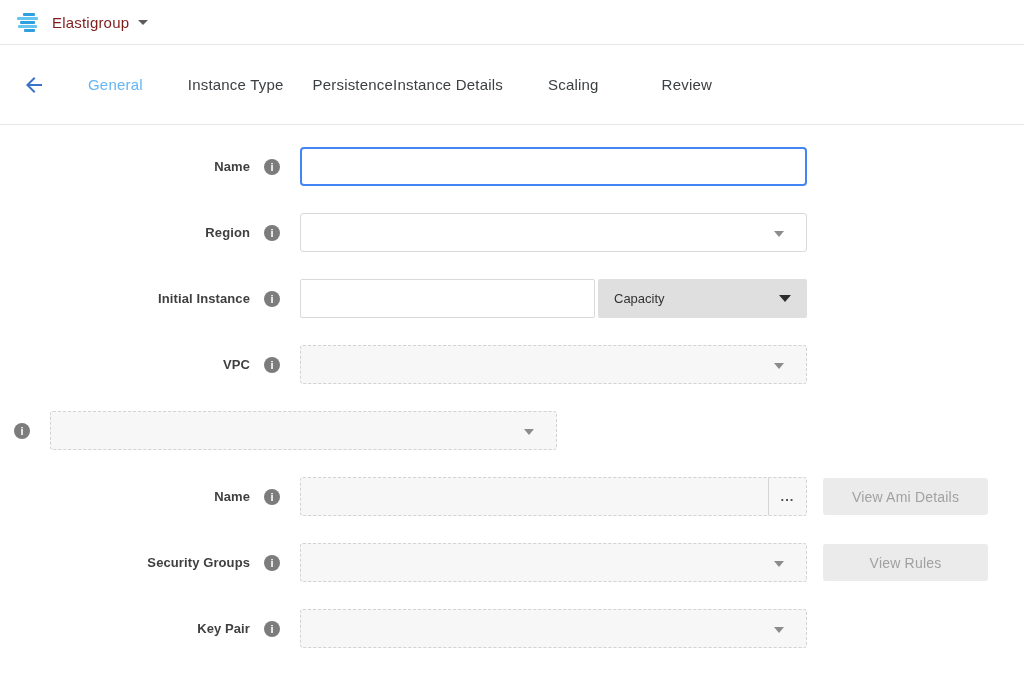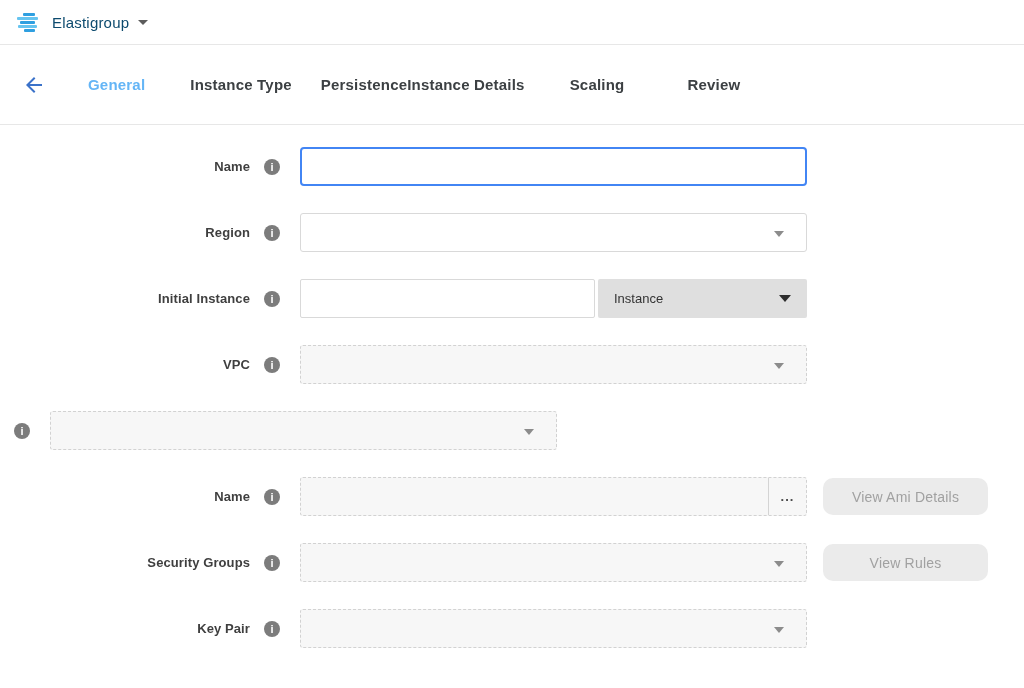--- a/index.html
+++ b/index.html
@@ -20,21 +20,21 @@
     background: #fff;
   }
   .brand { display: flex; align-items: center; cursor: pointer; }
   .logo { position: relative; width: 26px; height: 19px; margin-right: 10px; }
   .logo i { position: absolute; height: 3px; border-radius: 1px; }
   .logo i:nth-child(1) { top: 0;  left: 7px; width: 12px; background: #2f9fe0; }
   .logo i:nth-child(2) { top: 4px;  left: 1px; width: 21px; background: #66c4f0; }
   .logo i:nth-child(3) { top: 8px;  left: 4px; width: 15px; background: #2f9fe0; }
   .logo i:nth-child(4) { top: 12px; left: 2px; width: 19px; background: #66c4f0; }
   .logo i:nth-child(5) { top: 16px; left: 8px; width: 11px; background: #2f9fe0; }
-  .brand-name { font-size: 15px; color: #0c4a6e; letter-spacing: .2px; }
+  .brand-name { font-size: 15px; color: #7f1d1d; letter-spacing: .2px; }
   .caret { width: 0; height: 0; display: inline-block; }
   .caret-dark-sm {
     margin-left: 9px;
     border-left: 5px solid transparent;
     border-right: 5px solid transparent;
     border-top: 5px solid #5c5c5c;
   }
 
   
   .tabbar {
@@ -46,21 +46,20 @@
   }
   .back { margin-left: 22px; width: 24px; height: 24px; cursor: pointer; flex: none; }
   .back svg { display: block; }
   .tabs { display: flex; align-items: center; margin-left: 42px; }
   .tab {
     font-size: 15px;
     color: #3c4043;
     letter-spacing: .2px;
     cursor: pointer;
     white-space: nowrap;
-    font-weight: bold;
   }
   .tab.t0 { margin-right: 45px; }
   .tab.t1 { margin-right: 29px; }
   .tab.t2 { }
   .tab.t3 { margin-right: 45px; }
   .tab.t4 { margin-right: 63px; }
   .tab.active { color: #64b5f6; }
 
   
   .form { padding-top: 22px; }
@@ -172,21 +171,21 @@
     letter-spacing: 1px;
     cursor: pointer;
   }
 
   .side-btn {
     margin-left: 16px;
     width: 165px; height: 37px;
     flex: none;
     background: #ebebeb;
     border: none;
-    border-radius: 10px;
+    border-radius: 3px;
     color: #a1a1a1;
     font-size: 14px;
     font-family: inherit;
     letter-spacing: .2px;
     cursor: pointer;
   }
 </style>
 </head>
 <body>
 
@@ -238,21 +237,21 @@
       <span class="caret caret-gray"></span>
     </div>
   </div>
 
   <div class="row">
     <label class="lbl">Initial Instance</label>
     <span class="info">i</span>
     <div class="ctl compound">
       <input class="cap" type="text" value="" style="">
       <div class="unit-select">
-        <span class="unit-value">Instance</span>
+        <span class="unit-value">Capacity</span>
         <span class="caret caret-black"></span>
       </div>
     </div>
   </div>
 
   <div class="row">
     <label class="lbl">VPC</label>
     <span class="info">i</span>
     <div class="ctl select disabled-ctl">
       <span class="sel-value"></span>

